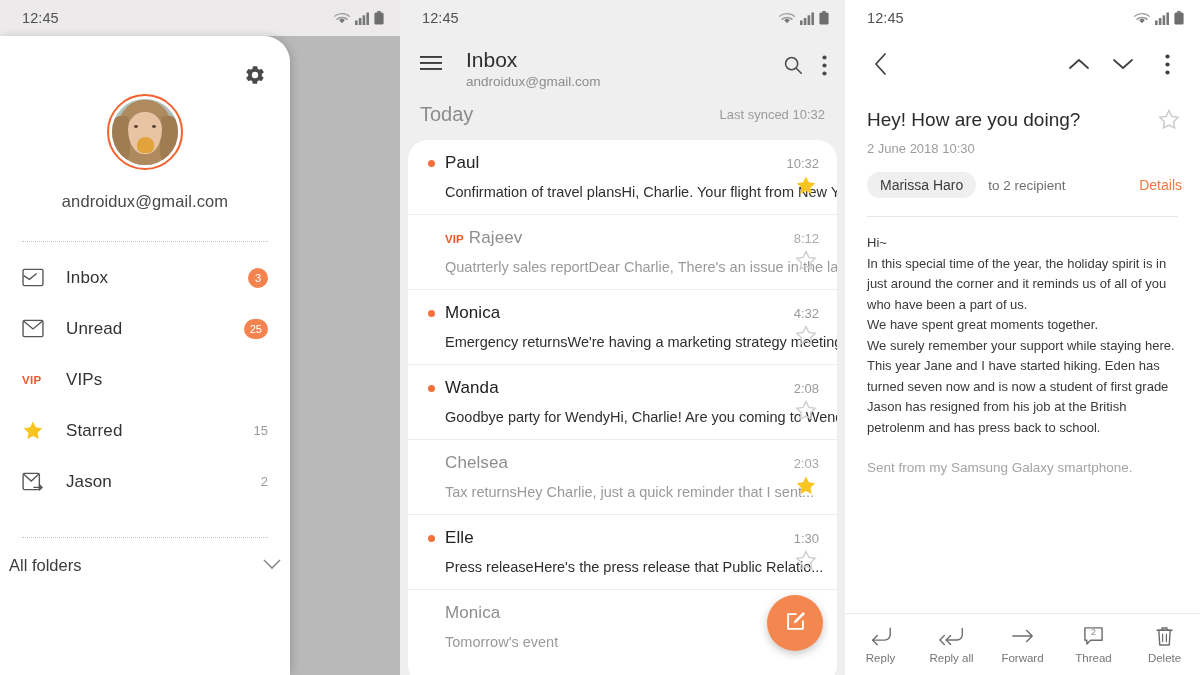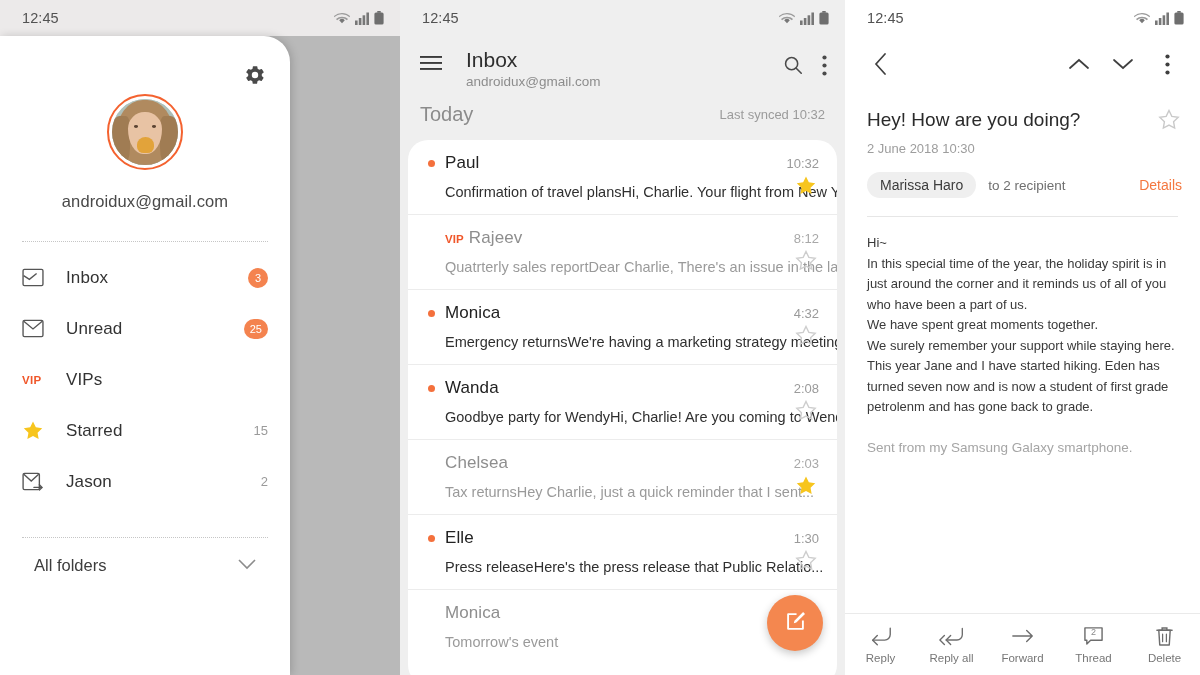--- a/index.html
+++ b/index.html
@@ -112,21 +112,21 @@
   .vip-tag{
     font-size:11.5px; font-weight:bold; color:#f0572a; letter-spacing:.3px;
   }
   .badge{
     min-width:20px; height:20px; border-radius:10px; background:#f4834f;
     color:#fff; font-size:11px; display:flex; align-items:center;
     justify-content:center; padding:0 6px;
   }
   .count{ font-size:13px; color:#9a9a9a; }
   .drawer-foot{
-    display:flex; align-items:center; height:54px; padding:0 34px; cursor:pointer;
+    display:flex; align-items:center; height:54px; padding:0 9px; cursor:pointer;
   }
   .drawer-foot .lbl{ flex:1; font-size:16.5px; color:#3d3d3d; }
 
   
   .panel-b{ background:#efefef; }
   .panel-b .statusbar{ background:#efefef; }
   .b-head{
     display:flex; align-items:flex-start; padding:12px 18px 0 20px; background:#efefef;
   }
   .b-burger{ width:26px; margin-top:7px; cursor:pointer; flex:0 0 26px; }
@@ -676,21 +676,22 @@
     <div class="c-body">
       <div id="body-lines">
           <p>Hi~</p>
           <p>In this special time of the year, the holiday spirit is in</p>
           <p>just around the corner and it reminds us of all of you</p>
           <p>who have been a part of us.</p>
           <p>We have spent great moments together.</p>
           <p>We surely remember your support while staying here.</p>
           <p>This year Jane and I have started hiking. Eden has</p>
           <p>turned seven now and is now a student of first grade</p>
-          <p>petrolenm and has gone back to grade.</p>
+          <p>Jason has resigned from his job at the British</p>
+          <p>petrolenm and has press back to school.</p>
         </div>
       <div class="c-sig">Sent from my Samsung Galaxy smartphone.</div>
     </div>
 
     <div class="c-bottom" id="c-actions">
         <div class="c-act">
           <span class="gl">
             <svg width="24" height="20" viewBox="0 0 26 21">
               <path d="M23 2v7a6 6 0 0 1-6 6H4" fill="none" stroke="#6d6d6d" stroke-width="1.5" stroke-linecap="round"></path>
               <path d="M9 10l-5 5 5 5" fill="none" stroke="#6d6d6d" stroke-width="1.5" stroke-linecap="round" stroke-linejoin="round"></path>

